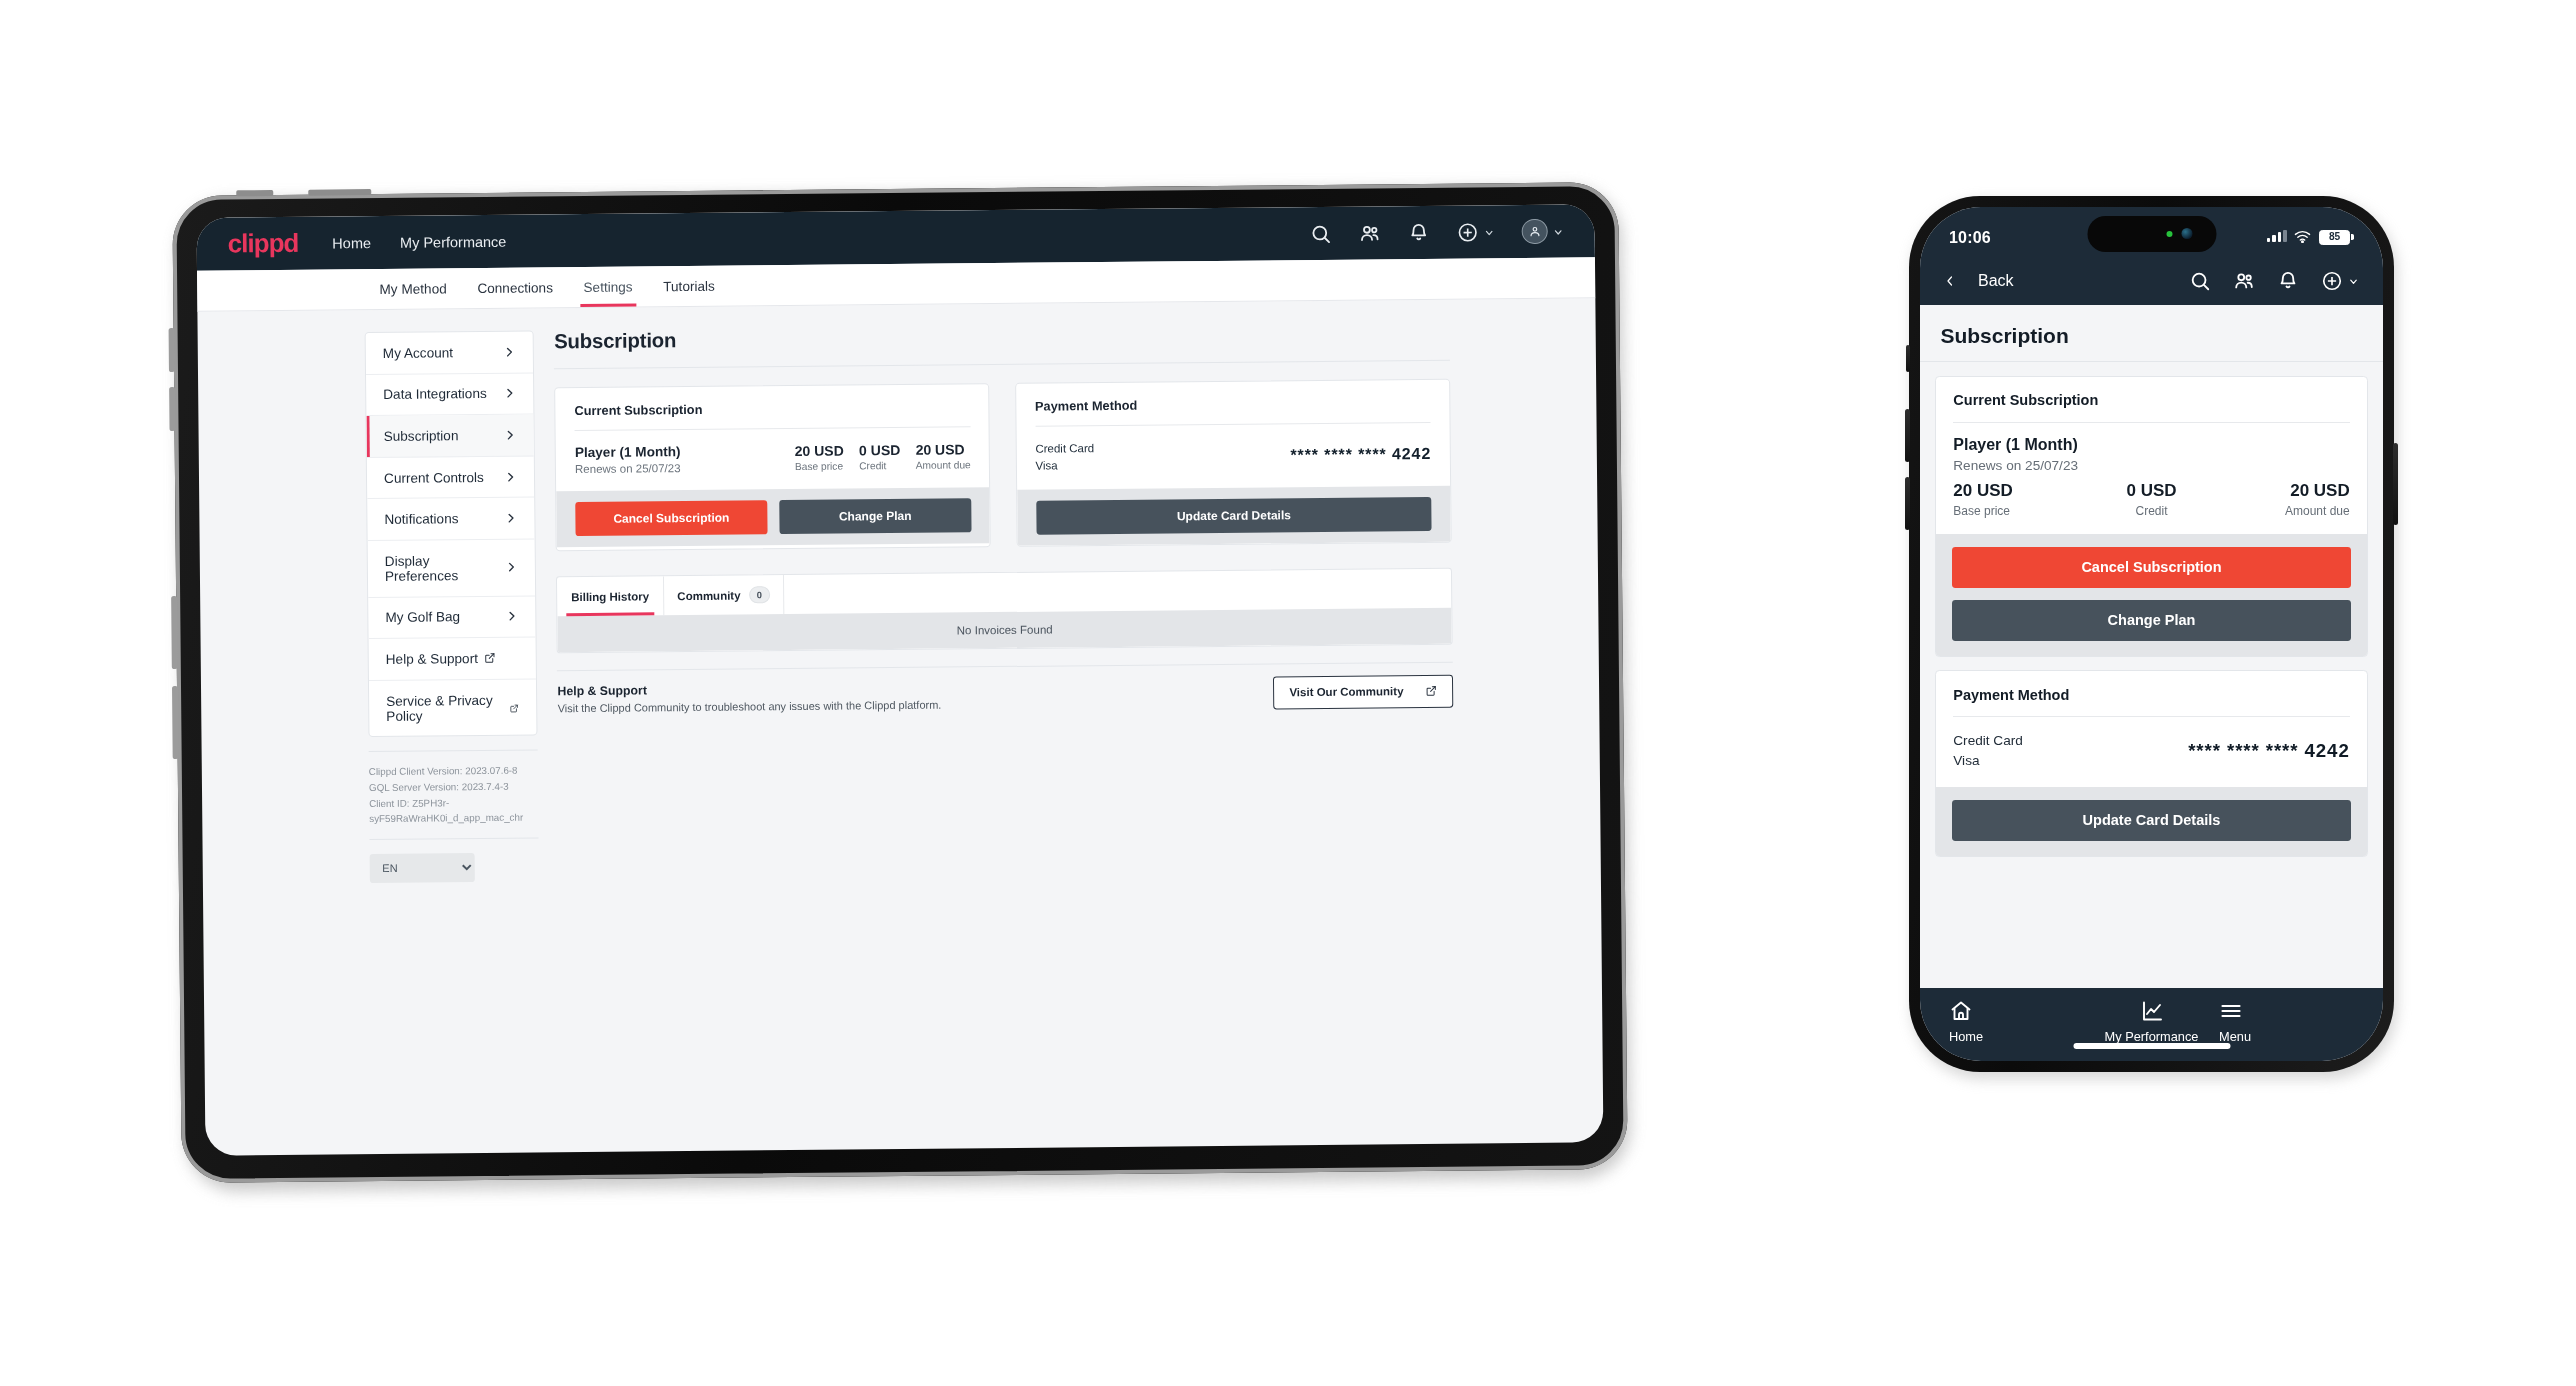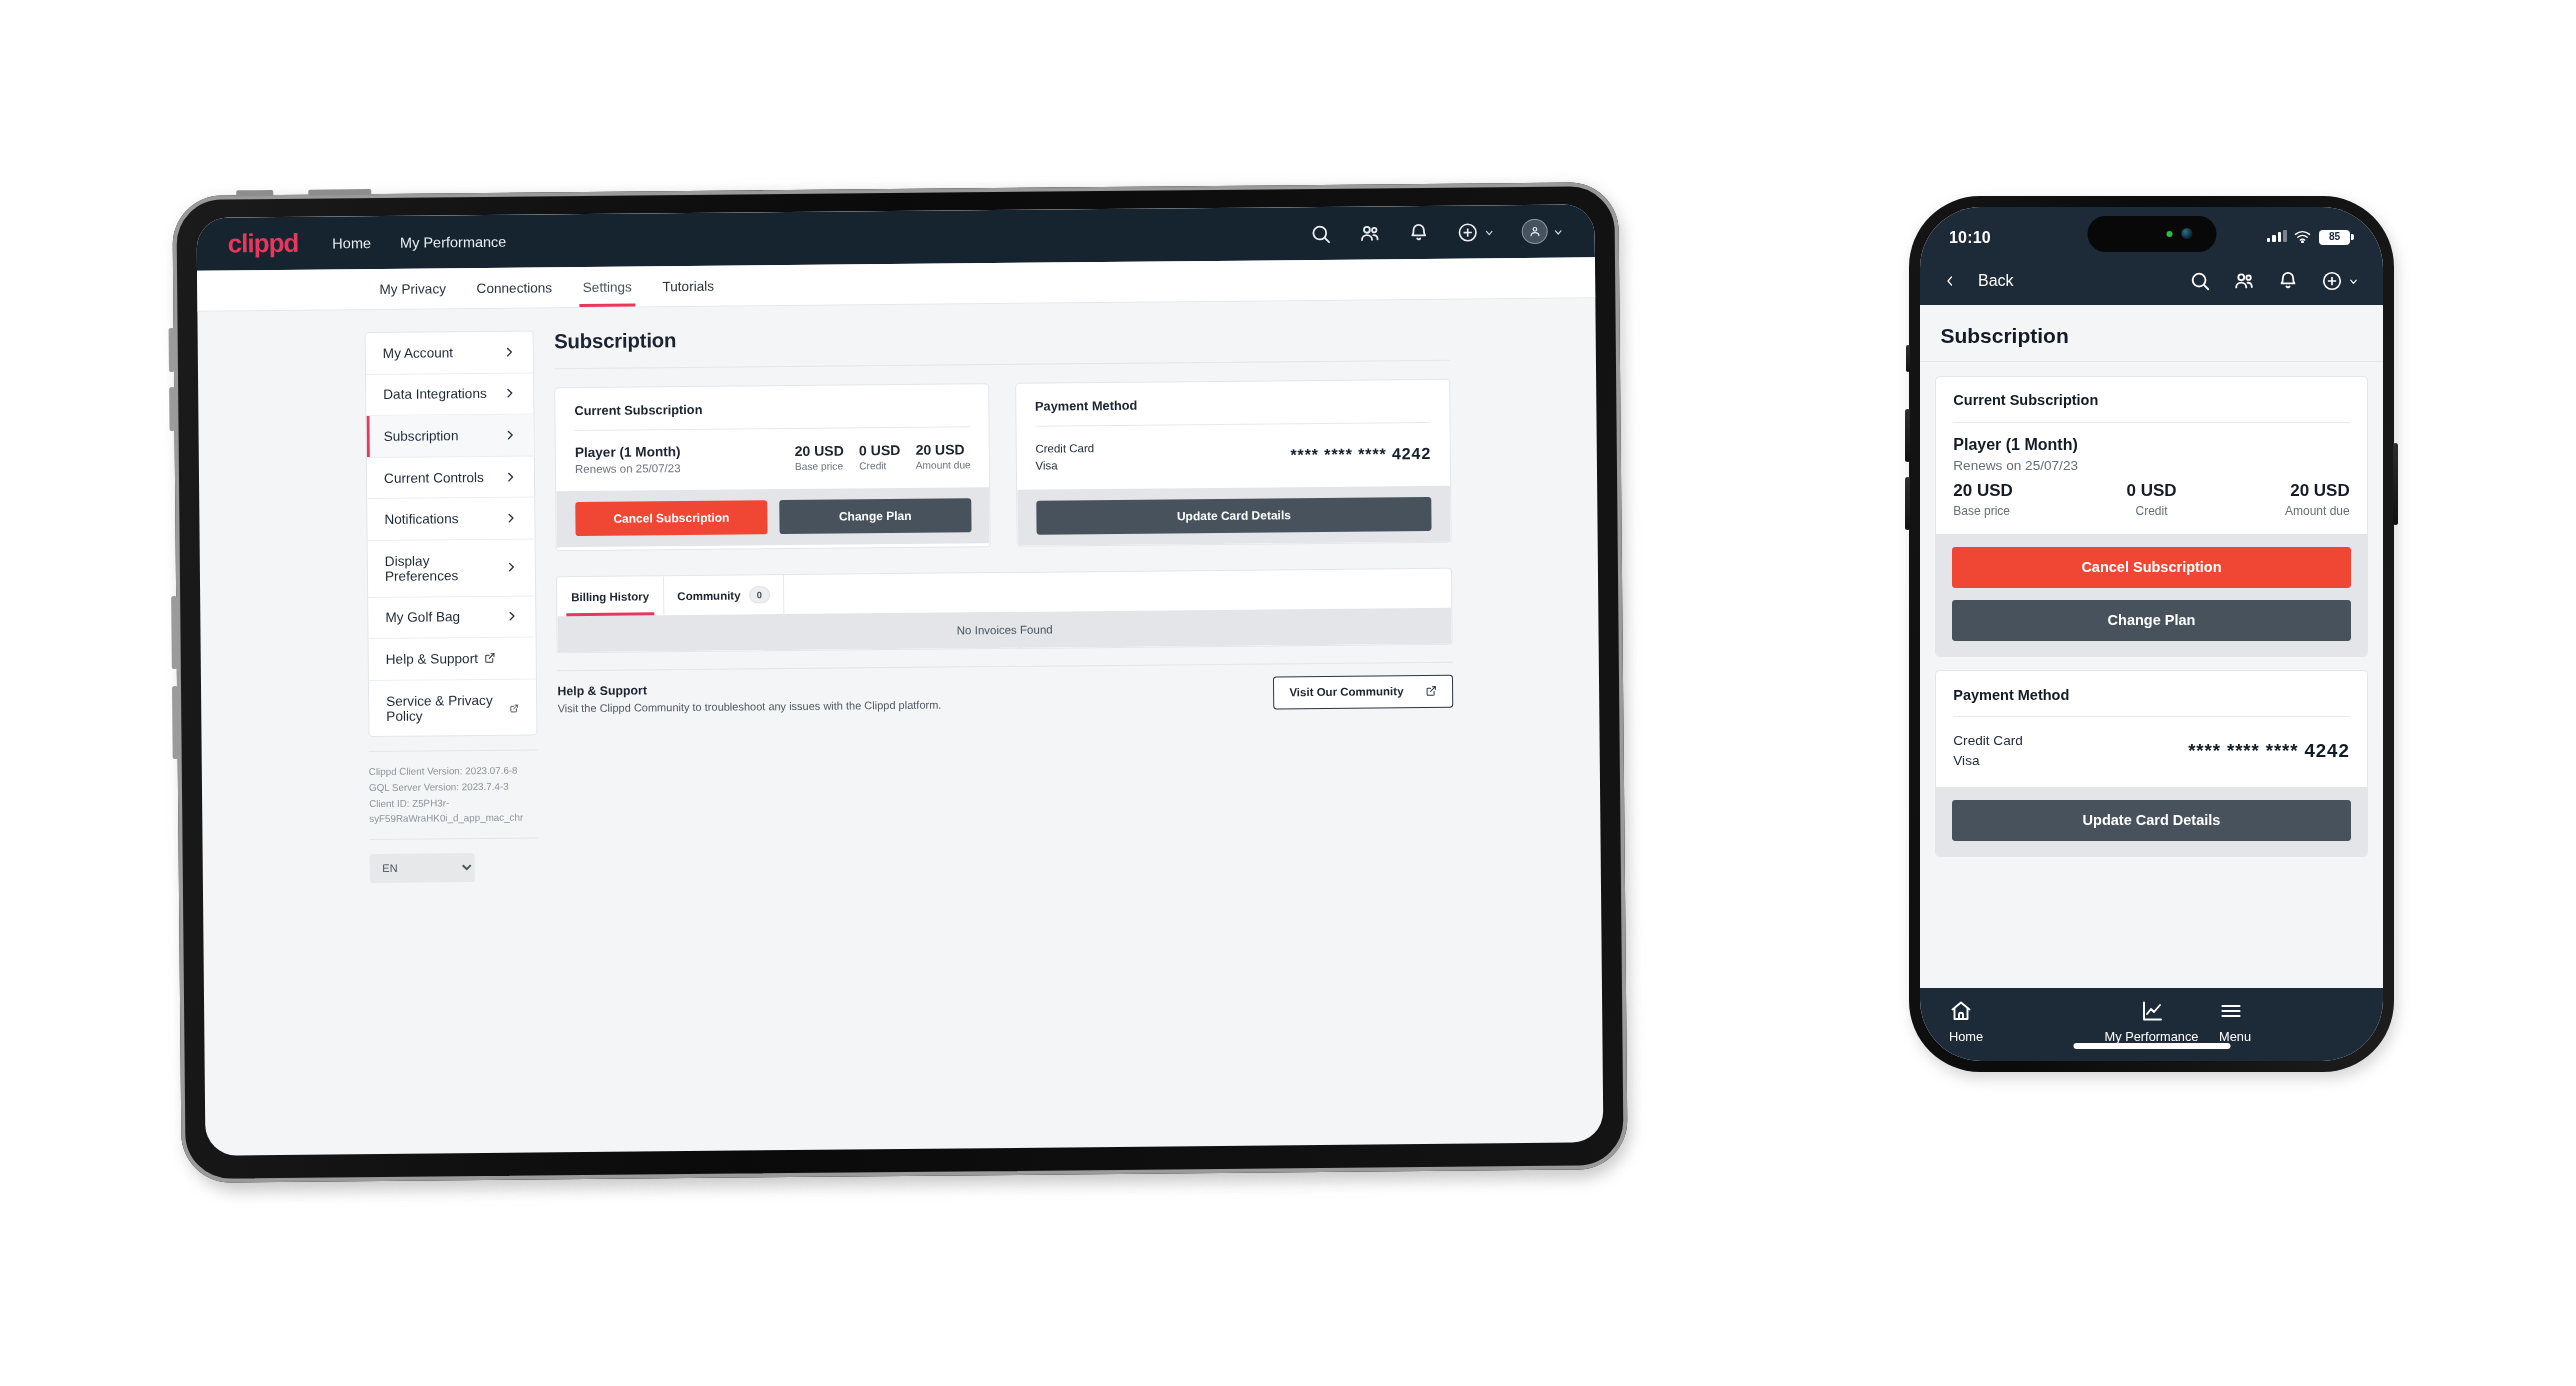--- a/index.html
+++ b/index.html
@@ -332,21 +332,21 @@
               <span class="caret">
                 <svg viewBox="0 0 24 24" fill="none" stroke="currentColor" stroke-width="2.6" stroke-linecap="round" stroke-linejoin="round">
                     <polyline points="6 9 12 16 18 9"></polyline>
                   </svg>
               </span>
             </span>
           </div>
         </div>
 
         <div class="t-subnav">
-          <div class="stab">My Privacy</div>
+          <div class="stab">My Method</div>
           <div class="stab">Connections</div>
           <div class="stab active">Settings</div>
           <div class="stab">Tutorials</div>
         </div>
 
         <div class="t-body">
 
           <div class="t-left">
             <div class="settings-card">
               <div class="set-item">
@@ -521,21 +521,21 @@
     <div class="phone-shadow"></div>
     <div class="phone-body">
       <div class="ph-btn mute"></div>
       <div class="ph-btn volup"></div>
       <div class="ph-btn voldn"></div>
       <div class="ph-btn power"></div>
 
       <div class="phone-screen">
 
         <div class="ph-status">
-          <div class="ph-time">10:10</div>
+          <div class="ph-time">10:06</div>
           <div class="ph-island">
             <span class="dot-green"></span>
             <span class="lens"></span>
           </div>
           <div class="ph-stat-right">
             <span class="sig">
                 <i></i>
                 <i></i>
                 <i></i>
                 <i></i>

